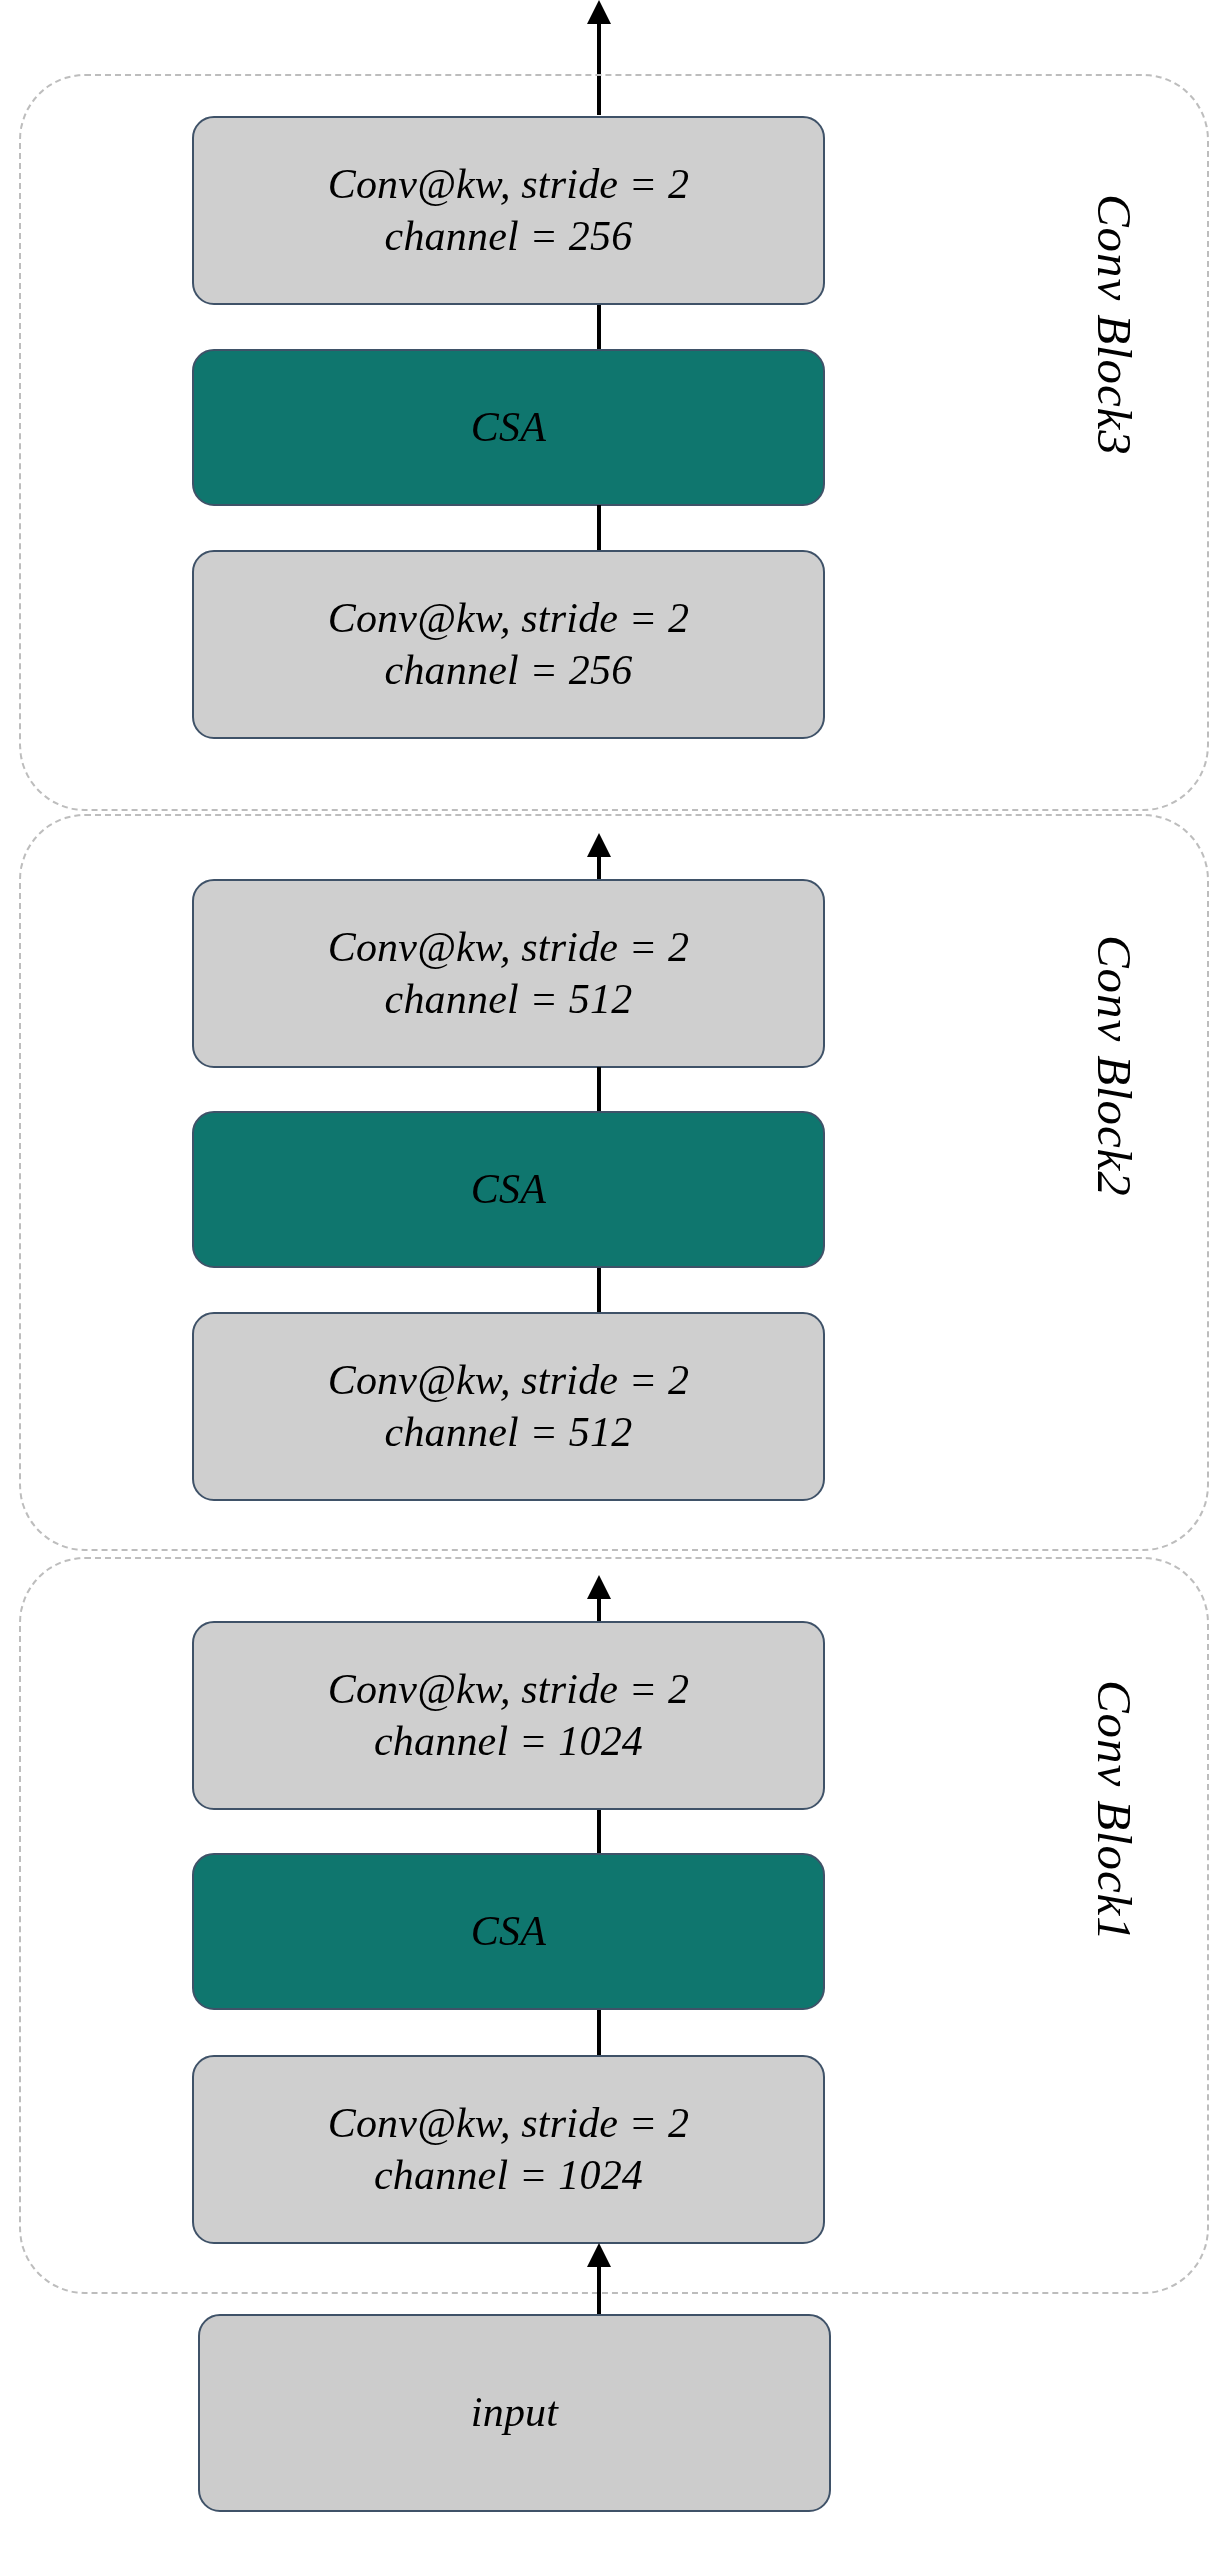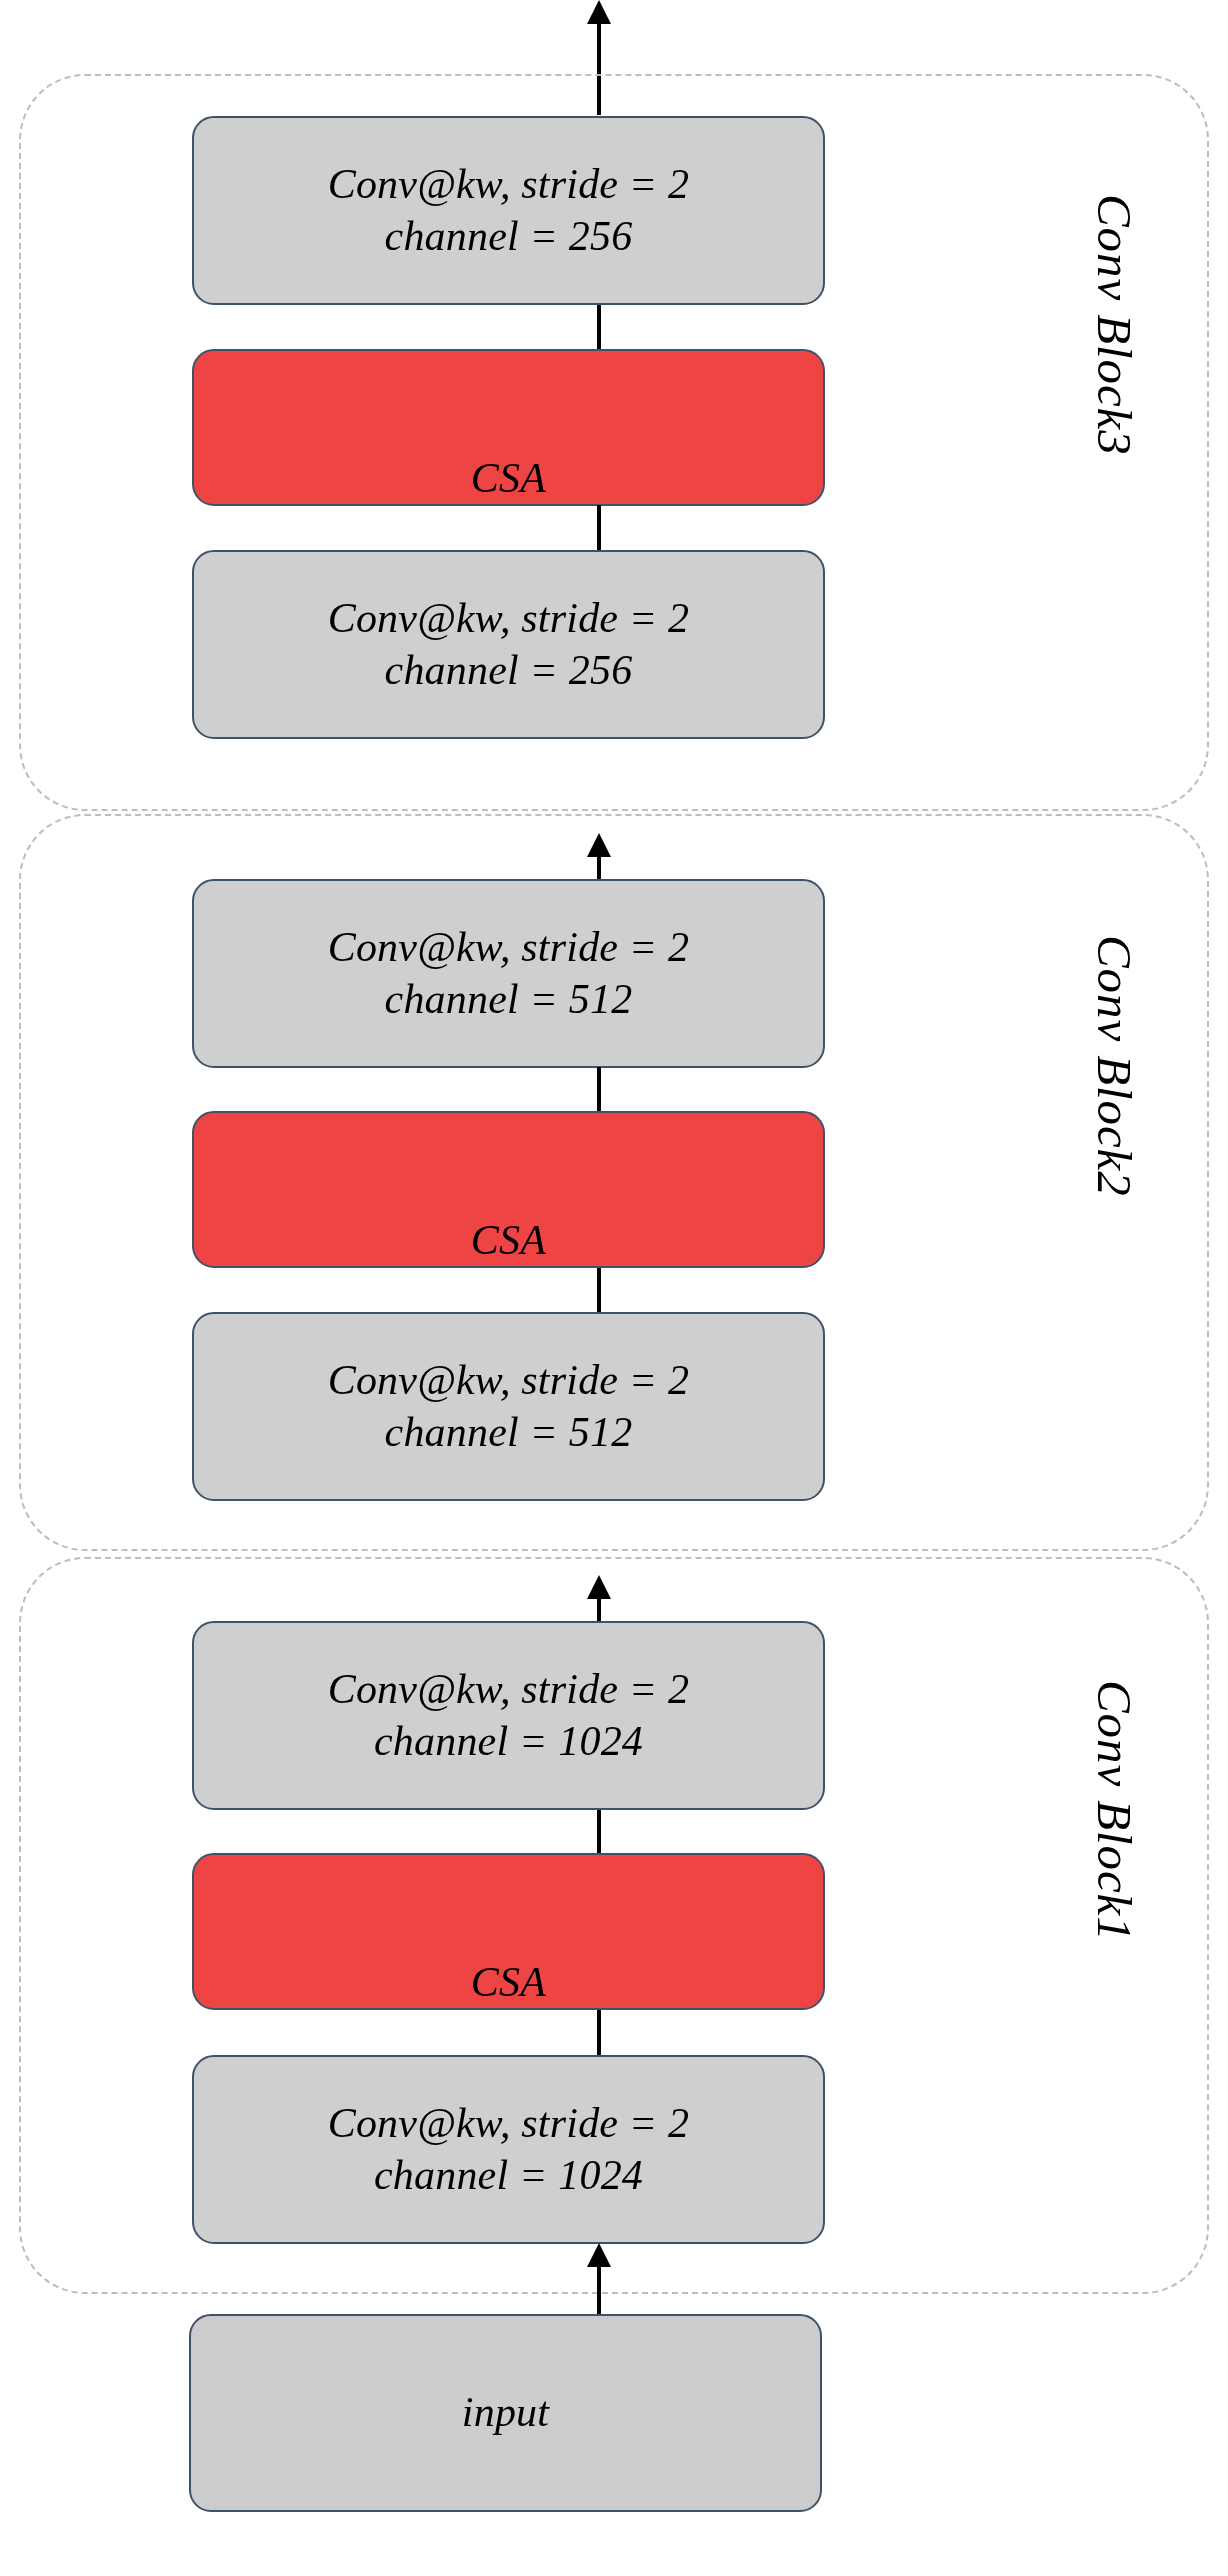--- a/index.html
+++ b/index.html
@@ -25,21 +25,21 @@
     align-items:center;
     justify-content:center;
     flex-direction:column;
     text-align:center;
     font-style:italic;
     color:#000;
     line-height:1.22;
     letter-spacing:0.2px;
   }
   .node.conv{background:#cfcfcf;font-size:42px;}
-  .node.csa{background:#ef4444;font-size:42px;justify-content:flex-end;}
+  .node.csa{background:#0f766e;font-size:42px;}
   .node.input{background:#cccccc;font-size:42px;}
   .node .ln{display:block;white-space:nowrap;}
 
   
   .block-label{
     position:absolute;
     font-style:italic;
     font-size:49px;
     color:#000;
     white-space:nowrap;
@@ -134,18 +134,18 @@
   <div class="conn" style="left:597px;top:2010px;height:45px;"></div>
 
   <div class="node conv" style="left:192px;top:2055px;width:633px;height:189px;">
     <span class="ln">Conv@kw, stride = 2</span>
     <span class="ln">channel = 1024</span>
   </div>
 
   <div class="conn" style="left:597px;top:2265px;height:49px;"></div>
   <div class="arrowhead" style="left:587px;top:2243px;"></div>
 
-  <div class="node input" style="left:189px;top:2314px;width:633px;height:198px;">
+  <div class="node input" style="left:198px;top:2314px;width:633px;height:198px;">
     <span class="ln">input</span>
   </div>
 
 </div>
 
 
 </body></html>

